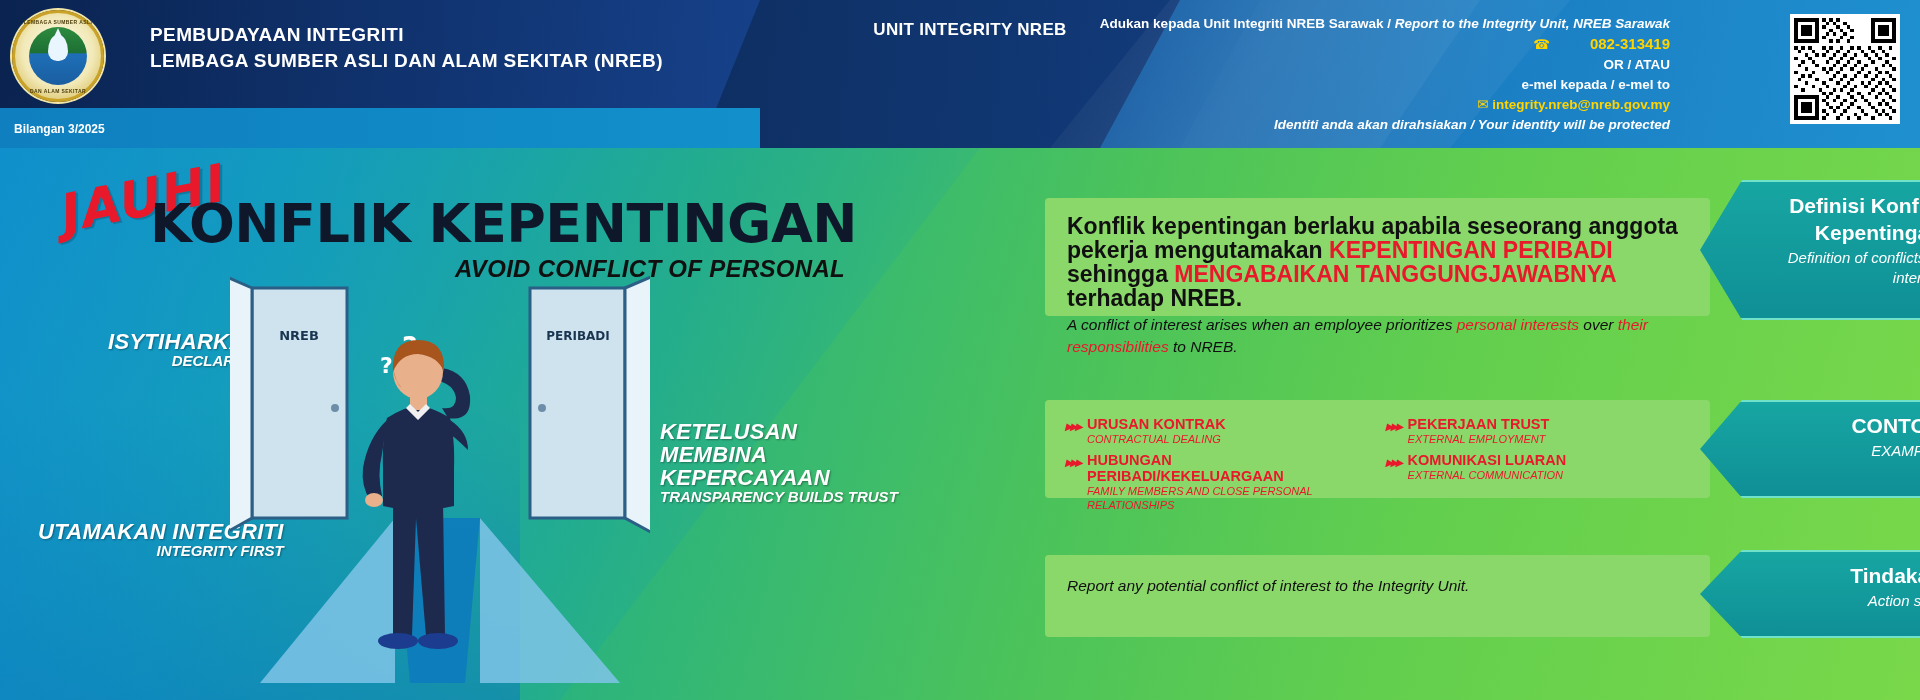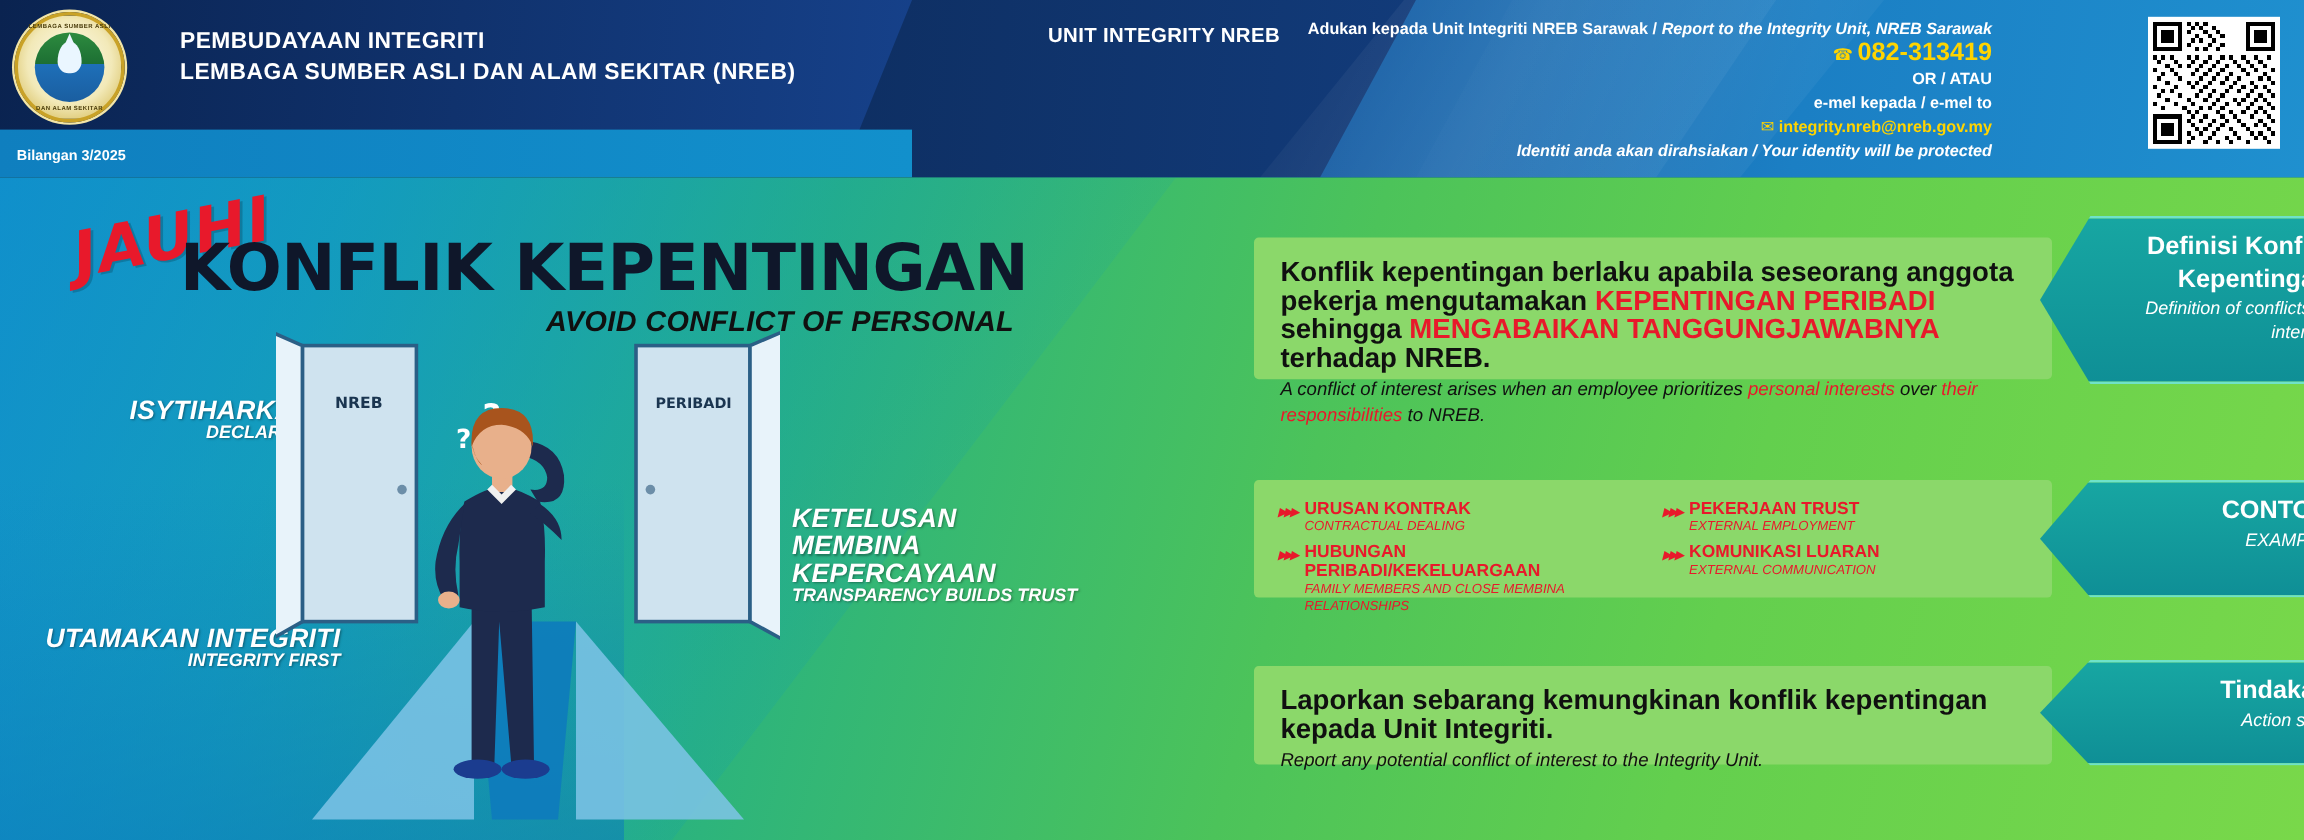--- a/index.html
+++ b/index.html
@@ -130,33 +130,34 @@
   }
   .hdr-bil {
     position: absolute;
     left: 14px; top: 122px;
     color: #ffffff;
     font-size: 12px;
     font-weight: bold;
   }
   .hdr-right {
     position: absolute;
-    right: 260px; top: 14px;
+    right: 250px; top: 14px;
     width: 620px;
     text-align: right;
     color: #ffffff;
     font-size: 13.5px;
     line-height: 20px;
   }
   .hdr-right .bold { font-weight: bold; }
   .hdr-right .ital { font-style: italic; }
   .hdr-phone {
     color: #ffd400;
     font-weight: bold;
-    font-size: 21px;
+    font-size: 15px;
+    margin-left: 36px;
   }
   .hdr-email {
     color: #ffd400;
     font-weight: bold;
   }
   .qr {
     position: absolute;
     right: 20px; top: 14px;
     width: 110px; height: 110px;
     background: #ffffff;
@@ -658,35 +659,34 @@
       <span class="ex-arrows">▸▸▸</span>
       <span>
         <span class="ex-bm" style="display:block;">PEKERJAAN TRUST</span>
         <span class="ex-en" style="display:block;">EXTERNAL EMPLOYMENT</span>
       </span>
     </div>
     <div class="ex-item">
       <span class="ex-arrows">▸▸▸</span>
       <span>
         <span class="ex-bm" style="display:block;">HUBUNGAN PERIBADI/KEKELUARGAAN</span>
-        <span class="ex-en" style="display:block;">FAMILY MEMBERS AND CLOSE MEMBINA RELATIONSHIPS</span>
+        <span class="ex-en" style="display:block;">FAMILY MEMBERS AND CLOSE PERSONAL RELATIONSHIPS</span>
       </span>
     </div>
     <div class="ex-item">
       <span class="ex-arrows">▸▸▸</span>
       <span>
         <span class="ex-bm" style="display:block;">KOMUNIKASI LUARAN</span>
         <span class="ex-en" style="display:block;">EXTERNAL COMMUNICATION</span>
       </span>
     </div>
   </div>
 
   <div class="card" id="card3">
     <div class="card-inner">
-      <div class="c-bm">Laporkan sebarang kemungkinan konflik kepentingan kepada Unit Integriti.</div>
       <div class="c-en">Report any potential conflict of interest to the Integrity Unit.</div>
     </div>
   </div>
 
   <div class="chev" id="chev1">
     <div class="t1">Definisi Konflik Kepentingan</div>
     <div class="t2">Definition of conflicts of interest</div>
   </div>
   <div class="chev" id="chev2">
     <div class="t1">CONTOH</div>

